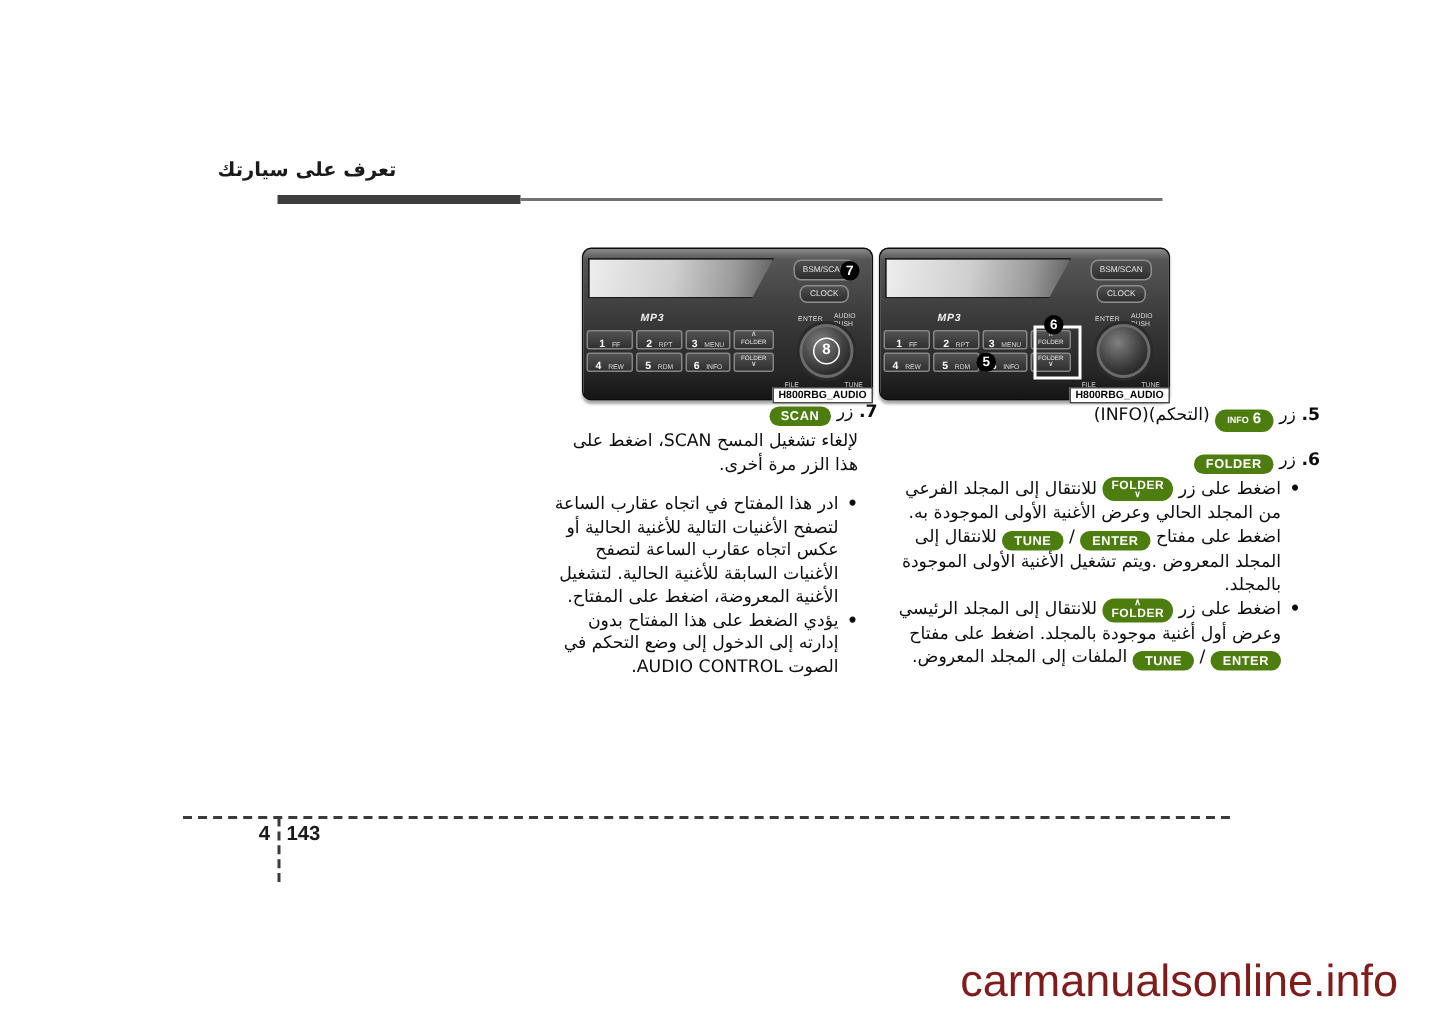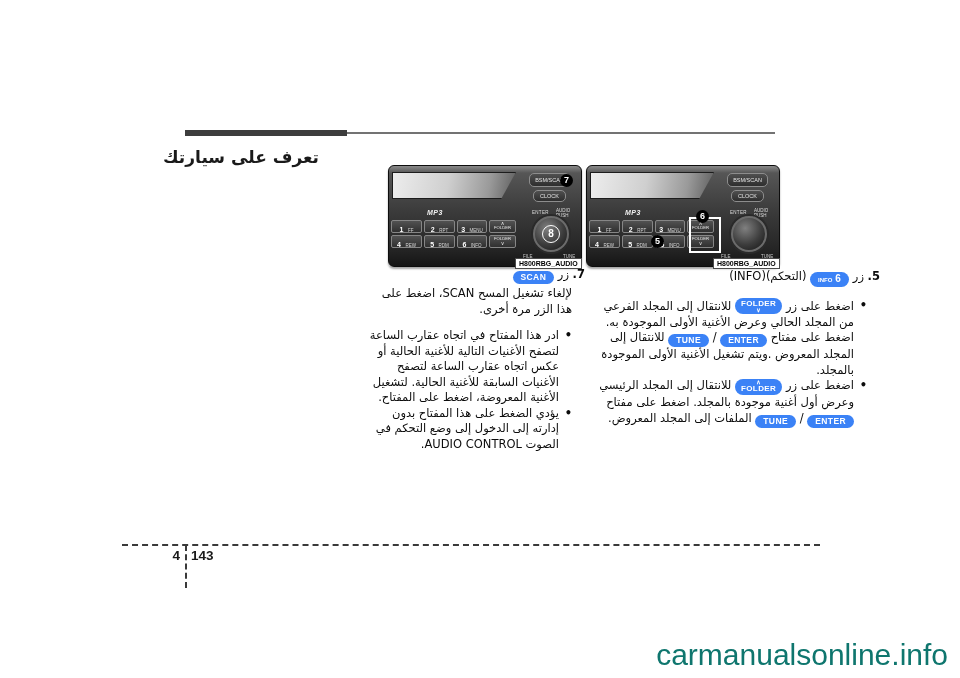--- a/index.html
+++ b/index.html
@@ -1,22 +1,22 @@
 <!DOCTYPE html>
 <html><head>
 <meta charset="utf-8">
 <style>
   html,body{margin:0;padding:0;}
   body{width:960px;height:678px;position:relative;background:#fff;overflow:hidden;
        font-family:"DejaVu Sans",sans-serif;}
   .abs{position:absolute;}
 
   
-  .hdr-title{left:145px;top:106px;width:192px;text-align:center;direction:rtl;
-             font-size:17px;font-weight:bold;color:#1a1a1a;margin-top:41px;}
+  .hdr-title{left:145px;top:106px;width:192px;text-align:left;direction:rtl;
+             font-size:13px;font-weight:bold;color:#1a1a1a;}
   .rule-thick{left:185px;top:130px;width:162px;height:6px;background:#3d3d3d;}
   .rule-thin{left:347px;top:132px;width:428px;height:2px;background:#737373;}
 
   
   .unit{width:192px;height:100px;border-radius:6px;border:1px solid #0d0d0d;
         background:linear-gradient(180deg,#8a8a8a 0%,#565656 7%,#3b3b3b 45%,#262626 82%,#151515 100%);
         box-shadow:0 2px 2px rgba(0,0,0,.35);}
   .unit *{position:absolute;box-sizing:border-box;font-family:"Liberation Sans",sans-serif;}
   .display{left:3px;top:6px;width:124px;height:27px;border:1px solid #1c1c1c;
            background:linear-gradient(100deg,#ededed 0%,#cfcfcf 45%,#9a9a9a 78%,#5f5f5f 100%);
@@ -55,38 +55,38 @@
   .col{direction:rtl;text-align:right;color:#0c0c0c;font-size:11.5px;line-height:15.5px;}
   .step{margin-bottom:11px;}
   .step-h{white-space:nowrap;margin-bottom:2px;}
   .step-h .num{font-weight:bold;}
   .step-body{padding-right:13px;}
   .bullet-row{display:flex;}
   .bullet-mark{width:13px;flex:0 0 13px;font-weight:bold;}
   .bullet-txt{flex:1;}
 
   
-  .pill{display:inline-block;background:#3b82f6;color:#fff;border-radius:8px;
+  .pill{display:inline-block;background:#4d7c0f;color:#fff;border-radius:8px;
         font:bold 8.5px/11px "Liberation Sans",sans-serif;padding:1px 8px;
         vertical-align:-2px;letter-spacing:.4px;white-space:nowrap;}
   .pill-info .big{font-size:10px;}
   .pill-info .small{font-size:6px;letter-spacing:0;}
   .pill-fold{padding:0 6px;text-align:center;border-radius:9px;}
   .pill-fold .caret{display:block;font-size:6px;line-height:5px;}
   .pill-fold .word{display:block;font-size:8px;line-height:8px;}
   .pill-fold.up{padding-top:1px;padding-bottom:2px;}
   .pill-fold.down{padding-top:2px;padding-bottom:1px;}
 
   
   .dash-h{left:122px;top:544px;width:698px;border-top:2px dashed #3a3a3a;}
   .dash-v{left:185px;top:545px;height:43px;border-left:2px dashed #3a3a3a;}
   .pnum{font:bold 13.5px "Liberation Sans",sans-serif;color:#1a1a1a;}
   .pnum-sec{left:158px;top:548px;width:22px;text-align:right;}
   .pnum-page{left:191px;top:548px;}
-  .watermark{right:12px;top:638px;font:30px "Liberation Sans",sans-serif;color:#0f766e;}
+  .watermark{right:28px;top:638px;font:30px "Liberation Sans",sans-serif;color:#7f1d1d;}
 </style>
 </head>
 <body>
 
 <div class="abs hdr-title">تعرف على سيارتك</div>
 <div class="abs rule-thick"></div>
 <div class="abs rule-thin"></div>
 
 <div class="abs unit" style="left:388px;top:165px;">
 
@@ -161,20 +161,25 @@
   <div class="step">
     <div class="step-h">
       <span class="num">5.</span>
       <span>زر</span>
       <span class="pill pill-info"><span class="big">6</span> <span class="small">INFO</span></span>
       <span>(التحكم)(INFO)</span>
     </div>
   </div>
 
   <div class="step">
+    <div class="step-h">
+      <span class="num">6.</span>
+      <span>زر</span>
+      <span class="pill">FOLDER</span>
+    </div>
     <div class="step-body">
       <div class="bullet-row">
         <span class="bullet-mark">•</span>
         <span class="bullet-txt">
           <span>اضغط على زر</span>
           <span class="pill pill-fold down"><span class="word">FOLDER</span><span class="caret">∨</span></span>
           <span>للانتقال إلى المجلد الفرعي من المجلد الحالي وعرض الأغنية الأولى الموجودة به.</span>
           <span>اضغط على مفتاح</span>
           <span class="pill">ENTER</span>
           <span>/</span>

